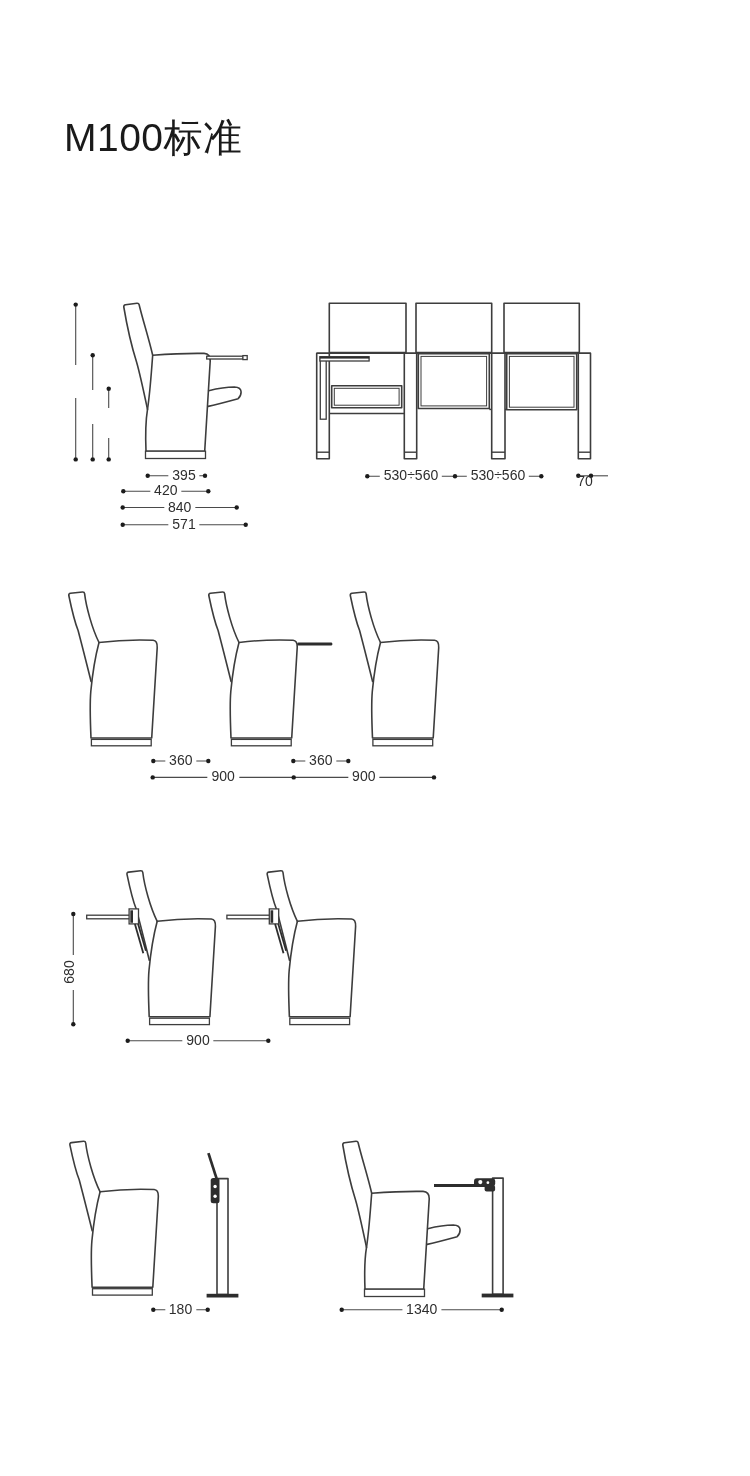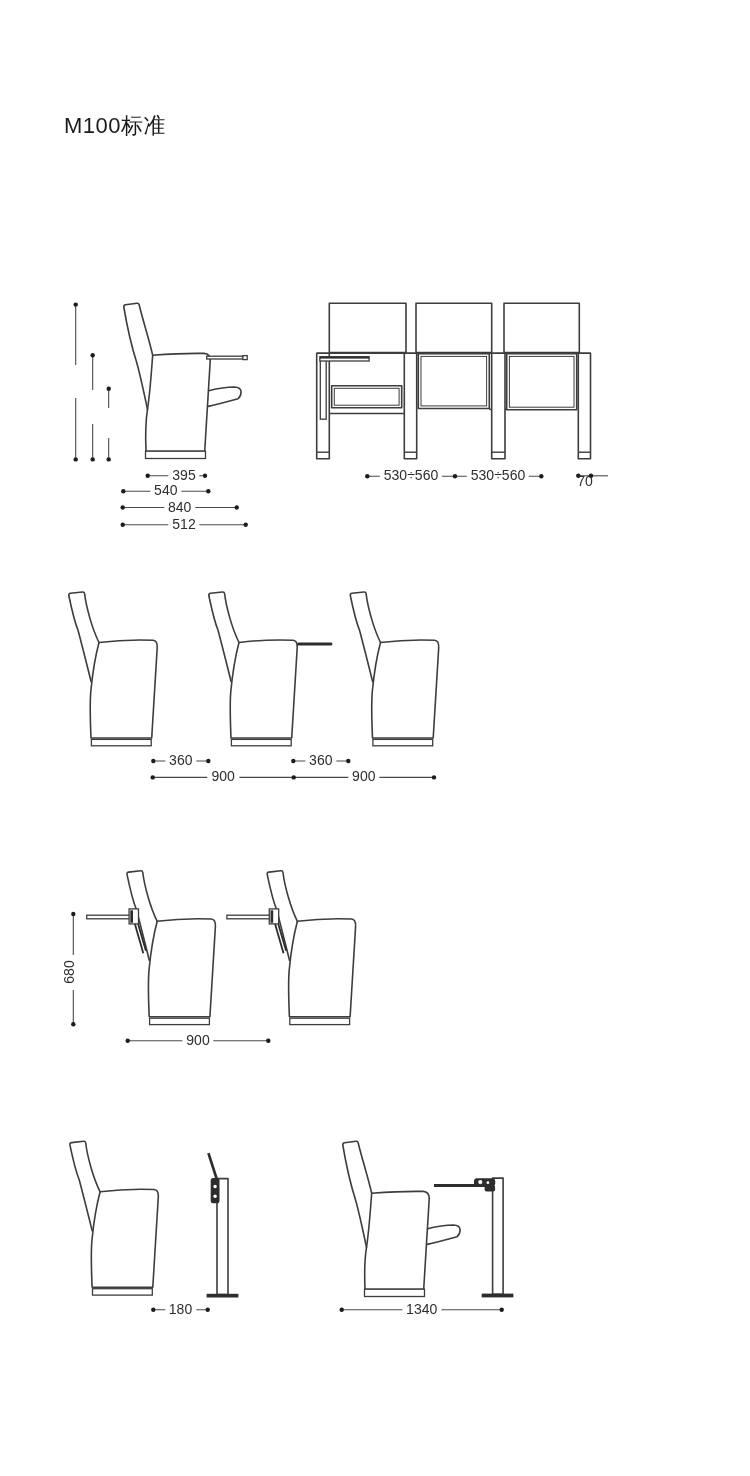--- a/index.html
+++ b/index.html
@@ -1,19 +1,19 @@
 <!DOCTYPE html>
 <html><head>
 <meta charset="utf-8">
 <style>
   html,body{margin:0;padding:0;background:#ffffff;}
   #page{position:relative;width:750px;height:1476px;background:#fff;overflow:hidden;
         font-family:"Liberation Sans","DejaVu Sans",sans-serif;}
   #art{position:absolute;left:0;top:0;}
-  .title{position:absolute;left:64px;top:111px;margin:0;font-size:22px;font-weight:400;
+  .title{position:absolute;left:64px;top:111px;margin:0;font-size:39px;font-weight:400;
          color:#1a1a1a;letter-spacing:0.5px;white-space:nowrap;}
   .dim{position:absolute;transform:translate(-50%,-50%);font-size:14px;line-height:1.1;
        color:#2e2e2e;background:#fff;padding:0 4px;white-space:nowrap;}
   .dim.vert{transform:translate(-50%,-50%) rotate(-90deg);}
   .dim.below{background:transparent;}
   
   .outline{fill:#ffffff;stroke:#3d3d3d;stroke-width:1.6;stroke-linejoin:round;}
   .openline{fill:none;stroke:#3d3d3d;stroke-width:1.6;stroke-linecap:round;stroke-linejoin:round;}
   .thin{fill:#ffffff;stroke:#3d3d3d;stroke-width:1.3;}
   .inner{fill:none;stroke:#3d3d3d;stroke-width:1;}
@@ -213,23 +213,23 @@
       <line class="dl" x1="341.7" y1="1309.8" x2="501.7" y2="1309.8"></line>
       <circle class="dot" cx="341.7" cy="1309.8" r="2.2"></circle>
           <circle class="dot" cx="501.7" cy="1309.8" r="2.2"></circle>
     </g>
   </g>
 </svg>
 
 <h1 class="title">M100标准</h1>
 
 <span class="dim" style="left:184px;top:476px">395</span>
-<span class="dim" style="left:165.8px;top:491.3px">540</span>
+<span class="dim" style="left:165.8px;top:491.3px">420</span>
 <span class="dim" style="left:179.7px;top:507.5px">840</span>
-<span class="dim" style="left:184px;top:524.8px">512</span>
+<span class="dim" style="left:184px;top:524.8px">571</span>
 
 <span class="dim" style="left:411px;top:476.3px">530÷560</span>
 <span class="dim" style="left:498px;top:476.3px">530÷560</span>
 <span class="dim below" style="left:585px;top:482px">70</span>
 
 <span class="dim" style="left:180.8px;top:761px">360</span>
 <span class="dim" style="left:320.8px;top:761px">360</span>
 <span class="dim" style="left:223.2px;top:777.4px">900</span>
 <span class="dim" style="left:363.8px;top:777.4px">900</span>
 

